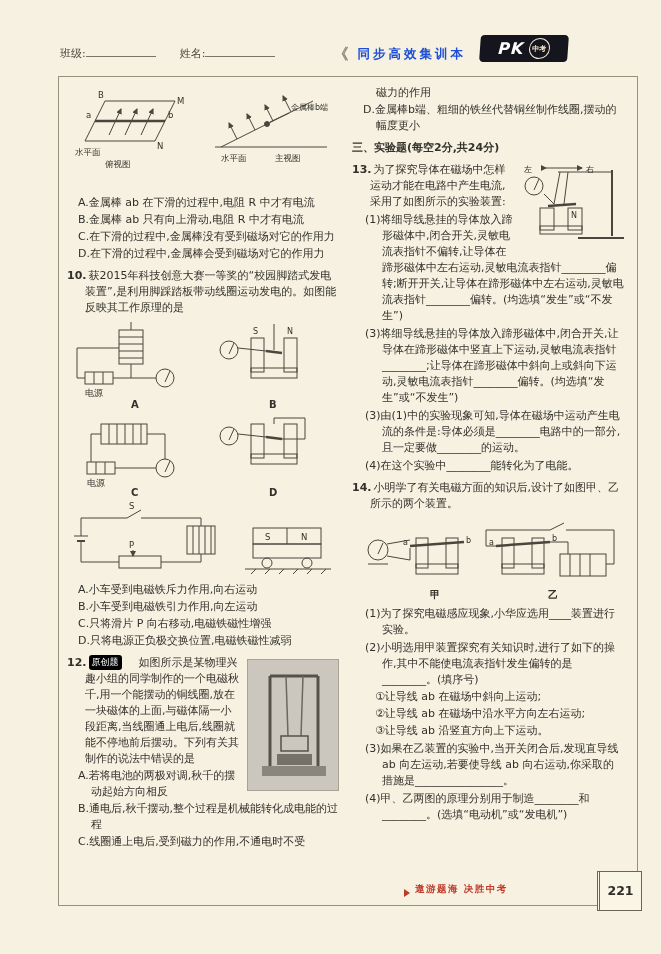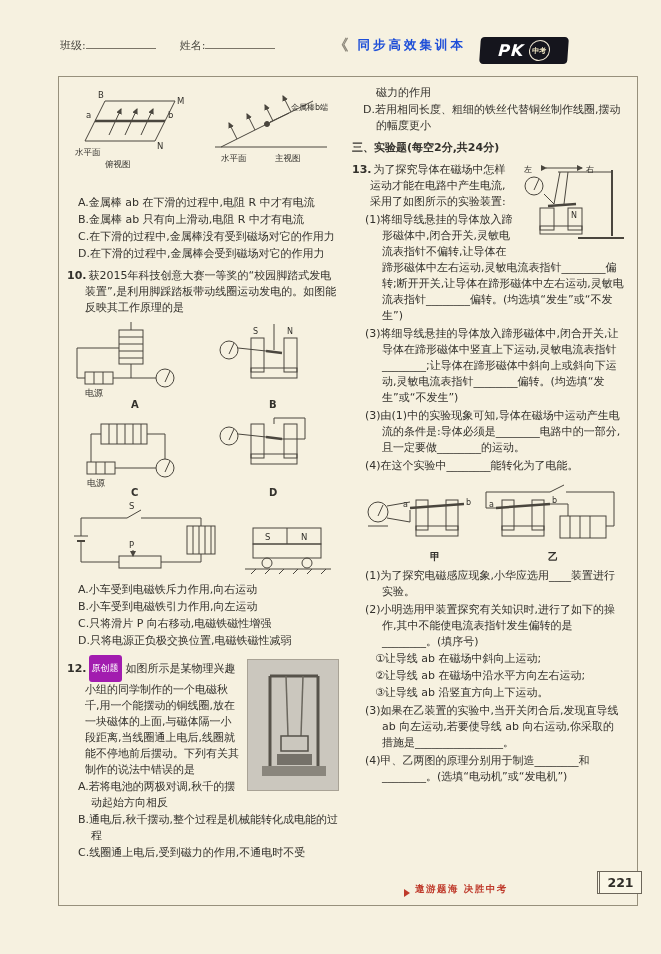--- a/index.html
+++ b/index.html
@@ -3,50 +3,50 @@
 <meta charset="utf-8">
 <style>
   html,body{margin:0;padding:0}
   body{
     width:661px;height:954px;position:relative;overflow:hidden;
     background:#f6f1e0;color:#33312c;
     font-family:"DejaVu Sans","Liberation Sans",sans-serif;
     font-size:11px;line-height:16px;
   }
   
-  .header{position:absolute;top:37px;left:60px;width:580px;height:32px;display:flex;align-items:flex-start}
+  .header{position:absolute;top:30px;left:60px;width:580px;height:32px;display:flex;align-items:flex-end}
   .hfield{font-size:11px;color:#4a4840;margin-right:24px;white-space:nowrap}
   .wline{display:inline-block;width:70px;height:11px;border-bottom:1px solid #7b7568;vertical-align:baseline}
   .guillemet{color:#8e897c;font-size:15px;font-weight:bold;margin-left:34px;margin-right:9px}
   .series{font-size:12.5px;font-weight:bold;letter-spacing:3px;color:#1d4ed8;white-space:nowrap}
   .logo{margin-left:14px;width:88px;height:27px;background:#15151d;border-radius:4px;display:flex;align-items:center;justify-content:center;gap:4px;transform:skewX(-4deg)}
   .logo-pk{color:#ffffff;font-weight:bold;font-style:italic;font-size:16px;letter-spacing:1px}
   .logo-circle{width:19px;height:19px;border:1px solid #eee6d2;border-radius:50%;color:#f3e9c6;font-size:7px;line-height:8px;display:flex;align-items:center;justify-content:center;text-align:center;font-weight:bold}
   
   .frame{position:absolute;left:58px;top:76px;width:580px;height:830px;border:1px solid #97907c;padding:8px;display:flex;gap:13px;box-sizing:border-box}
   .col{width:272px;overflow:hidden}
   
   .stem{margin-top:6px;padding-left:18px;text-indent:-18px}
   .qnum{font-weight:bold;margin-right:2px}
   .tag{font-weight:bold}
   .opt{padding-left:24px;text-indent:-13px;margin-top:1px}
   .section{font-weight:bold;margin-top:6px}
   .part{padding-left:30px;text-indent:-17px;margin-top:2px}
   .sub{padding-left:36px;text-indent:-13px;margin-top:1px}
   .cont-line{padding-left:24px}
-  .badge{display:inline-block;background:#a21caf;color:#fff;font-size:9px;line-height:13px;padding:7px 3px;border-radius:3px;margin-right:4px;text-indent:0;vertical-align:1px}
+  .badge{display:inline-block;background:#000000;color:#fff;font-size:9px;line-height:13px;padding:1px 3px;border-radius:3px;margin-right:17px;text-indent:0;vertical-align:1px}
   
   .figure{display:block;margin:4px auto 2px auto}
   .photo{float:right;width:92px;height:132px;margin:4px 0 4px 6px;background:#ccc8bf;border:1px solid #a8a295;box-sizing:border-box}
   .fig13{float:right;margin:2px 0 2px 6px}
   svg text{font-family:"DejaVu Sans","Liberation Sans",sans-serif}
   
   .footer-slogan{position:absolute;left:404px;top:881px;color:#bf3a2b;font-size:9.5px;letter-spacing:1.5px;font-weight:bold;display:flex;align-items:flex-end;gap:5px}
   .tri{width:0;height:0;border-left:6px solid #bf3a2b;border-top:4px solid transparent;border-bottom:4px solid transparent}
-  .pagenum{position:absolute;left:597px;top:871px;width:45px;height:23px;border:1px solid #6c665a;border-left:3px double #6c665a;background:#faf6e6;display:flex;align-items:center;justify-content:center;font-weight:bold;font-size:12.5px;color:#2e2c27;box-sizing:border-box}
+  .pagenum{position:absolute;left:597px;top:871px;width:45px;height:40px;border:1px solid #6c665a;border-left:3px double #6c665a;background:#faf6e6;display:flex;align-items:center;justify-content:center;font-weight:bold;font-size:12.5px;color:#2e2c27;box-sizing:border-box}
 </style>
 </head>
 <body>
 
 <div class="header">
   <span class="hfield"><span>班级:</span><span class="wline"></span></span>
   <span class="hfield"><span>姓名:</span><span class="wline"></span></span>
   <span class="guillemet">《</span>
   <span class="series">同步高效集训本</span>
   <div class="logo">
@@ -232,21 +232,21 @@
       <div class="opt">A.若将电池的两极对调,秋千的摆动起始方向相反</div>
       <div class="opt">B.通电后,秋千摆动,整个过程是机械能转化成电能的过程</div>
       <div class="opt">C.线圈通上电后,受到磁力的作用,不通电时不受</div>
     </div>
 
   </div>
 
   <div class="col">
 
     <div class="cont-line">磁力的作用</div>
-    <div class="opt">D.若用相同长度、粗细的铁丝代替铜丝制作线圈,摆动的幅度更小</div>
+    <div class="opt">D.金属棒b端、粗细的铁丝代替铜丝制作线圈,摆动的幅度更小</div>
 
     <div class="section">三、实验题(每空2分,共24分)</div>
 
     <div>
 
       <svg class="fig13" width="104" height="84" viewBox="0 0 104 84">
         <defs>
             <marker id="ah2" markerWidth="6" markerHeight="6" refX="5" refY="3" orient="auto">
               <path d="M0,0L6,3L0,6z" fill="#4a463e"></path>
             </marker>
@@ -274,20 +274,23 @@
       </svg>
       <div class="stem">
         <span class="qnum">13.</span><span>为了探究导体在磁场中怎样运动才能在电路中产生电流,采用了如图所示的实验装置:</span>
       </div>
       <div class="part">(1)将细导线悬挂的导体放入蹄形磁体中,闭合开关,灵敏电流表指针不偏转,让导体在蹄形磁体中左右运动,灵敏电流表指针________偏转;断开开关,让导体在蹄形磁体中左右运动,灵敏电流表指针________偏转。(均选填“发生”或“不发生”)</div>
       <div class="part">(3)将细导线悬挂的导体放入蹄形磁体中,闭合开关,让导体在蹄形磁体中竖直上下运动,灵敏电流表指针________;让导体在蹄形磁体中斜向上或斜向下运动,灵敏电流表指针________偏转。(均选填“发生”或“不发生”)</div>
       <div class="part">(3)由(1)中的实验现象可知,导体在磁场中运动产生电流的条件是:导体必须是________电路中的一部分,且一定要做________的运动。</div>
       <div class="part">(4)在这个实验中________能转化为了电能。</div>
     </div>
 
+    <div class="stem">
+      <span class="qnum">14.</span><span>小明学了有关电磁方面的知识后,设计了如图甲、乙所示的两个装置。</span>
+    </div>
 
     <svg class="figure" width="268" height="88" viewBox="0 0 268 88">
       <g stroke="#4a463e" fill="none" stroke-width="1">
 
         <circle cx="24" cy="34" r="10"></circle>
           <line x1="24" y1="38" x2="29" y2="27"></line>
         <line x1="14" y1="48" x2="34" y2="48"></line>
         <polyline points="33,28 56,24"></polyline>
           <polyline points="33,40 56,44 56,32"></polyline>
         <rect x="62" y="22" width="12" height="30"></rect>

